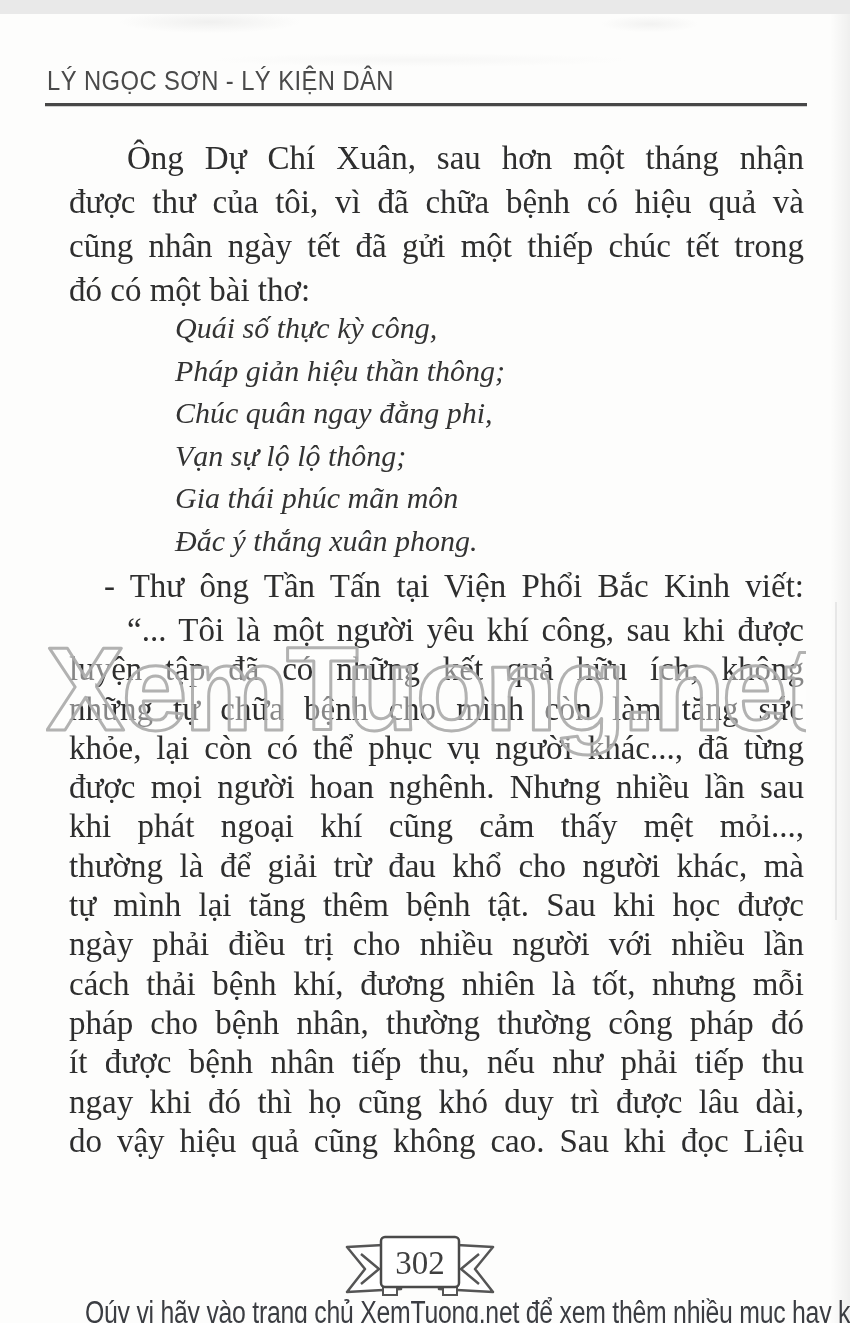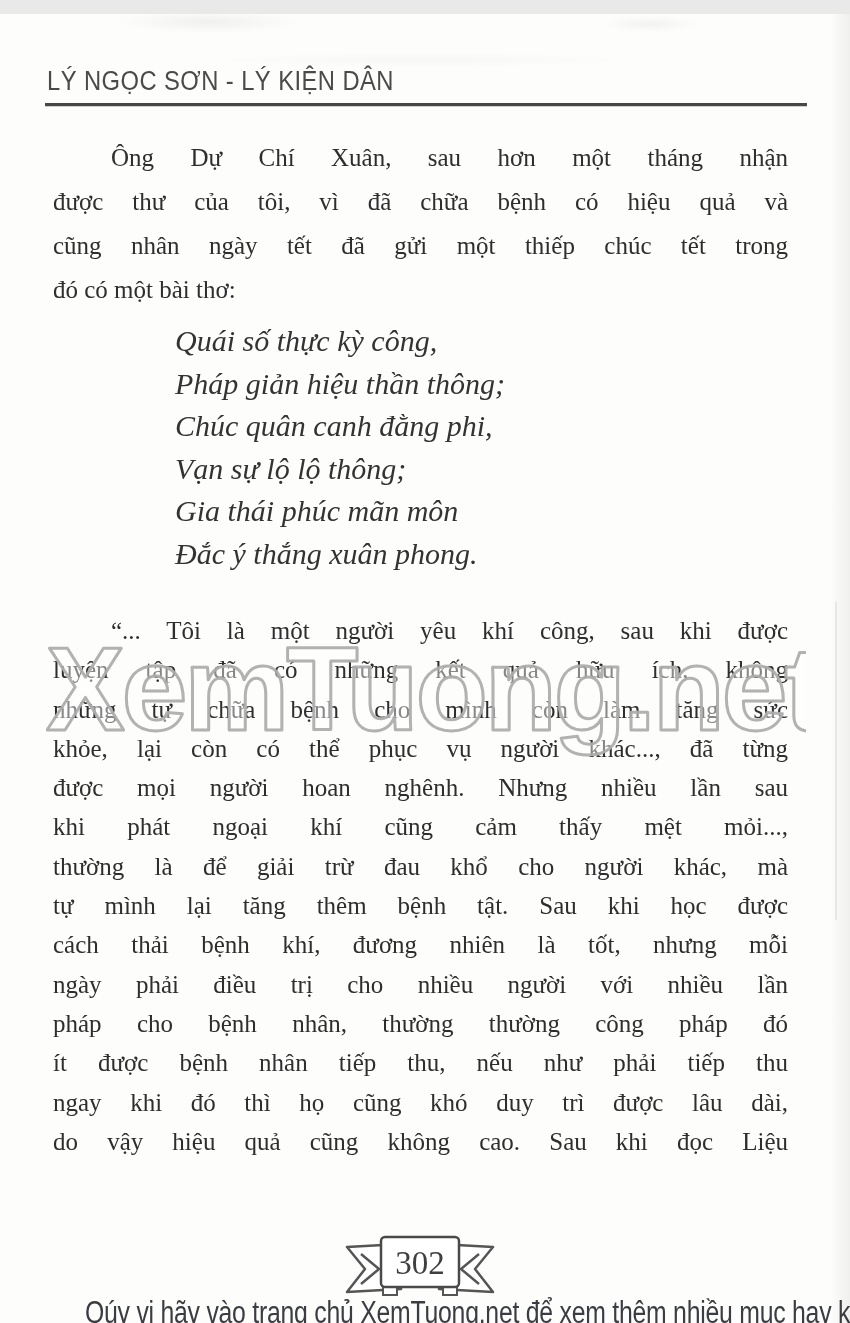--- a/index.html
+++ b/index.html
@@ -35,31 +35,31 @@
     font-size:27px;color:#4a4a4a;letter-spacing:.5px;
     transform:scaleX(.88);transform-origin:left top;
     white-space:nowrap;
   }
   .header-rule{
     position:absolute;left:45px;top:89px;width:762px;height:3px;
     background:#474747;
     box-shadow:0 1px 0 rgba(120,120,120,.35);
   }
 
-  .para{position:absolute;left:53px;width:735px;font-size:25px;}
+  .para{position:absolute;left:69px;width:735px;font-size:33px;}
   .jl{text-align:justify;text-align-last:justify;text-justify:inter-word;white-space:normal;}
   .jl-end{text-align:right;text-align-last:left;}
   .indent{padding-left:58px;}
 
   #para1{top:122px;line-height:44px;}
   #letter-intro{top:551px;line-height:42px;padding-left:35px;width:700px;}
   #letter{top:597px;line-height:39.3px;}
 
   .poem{
-    position:absolute;left:175px;top:306px;
+    position:absolute;left:175px;top:293px;
     font-size:30px;font-style:italic;line-height:42.5px;
     color:#333;
   }
 
   .watermark{
     position:absolute;left:46px;top:592px;
     pointer-events:none;opacity:.95;
   }
 
   .ribbon{position:absolute;left:335px;top:1211px;}
@@ -89,38 +89,39 @@
   <div class="para" id="para1">
     <div class="jl indent">Ông Dự Chí Xuân, sau hơn một tháng nhận</div>
     <div class="jl">được thư của tôi, vì đã chữa bệnh có hiệu quả và</div>
     <div class="jl">cũng nhân ngày tết đã gửi một thiếp chúc tết trong</div>
     <div class="jl jl-end">đó có một bài thơ:</div>
   </div>
 
   <div class="poem">
     <div>Quái số thực kỳ công,</div>
     <div>Pháp giản hiệu thần thông;</div>
-    <div>Chúc quân canh đằng phi,</div>
+    <div>Chúc quân ngay đằng phi,</div>
     <div>Vạn sự lộ lộ thông;</div>
     <div>Gia thái phúc mãn môn</div>
     <div>Đắc ý thắng xuân phong.</div>
   </div>
 
+  <div class="para jl" id="letter-intro">- Thư ông Tần Tấn tại Viện Phổi Bắc Kinh viết:</div>
 
   <div class="para" id="letter">
     <div class="jl indent">“... Tôi là một người yêu khí công, sau khi được</div>
     <div class="jl">luyện tập đã có những kết quả hữu ích, không</div>
     <div class="jl">những tự chữa bệnh cho mình còn làm tăng sức</div>
     <div class="jl">khỏe, lại còn có thể phục vụ người khác..., đã từng</div>
     <div class="jl">được mọi người hoan nghênh. Nhưng nhiều lần sau</div>
     <div class="jl">khi phát ngoại khí cũng cảm thấy mệt mỏi...,</div>
     <div class="jl">thường là để giải trừ đau khổ cho người khác, mà</div>
     <div class="jl">tự mình lại tăng thêm bệnh tật. Sau khi học được</div>
+    <div class="jl">ngày phải điều trị cho nhiều người với nhiều lần</div>
     <div class="jl">cách thải bệnh khí, đương nhiên là tốt, nhưng mỗi</div>
-    <div class="jl">ngày phải điều trị cho nhiều người với nhiều lần</div>
     <div class="jl">pháp cho bệnh nhân, thường thường công pháp đó</div>
     <div class="jl">ít được bệnh nhân tiếp thu, nếu như phải tiếp thu</div>
     <div class="jl">ngay khi đó thì họ cũng khó duy trì được lâu dài,</div>
     <div class="jl">do vậy hiệu quả cũng không cao. Sau khi đọc Liệu</div>
   </div>
 
   <svg class="watermark" width="760" height="170" viewBox="0 0 760 170">
     <text id="wm-text" x="0" y="124" font-family="Liberation Sans, DejaVu Sans, sans-serif" font-size="118" font-weight="bold" letter-spacing="-3" fill="rgba(255,255,255,0.45)" stroke="#aeaeae" stroke-width="3" stroke-linejoin="round">XemTuong.net</text>
   </svg>
 

